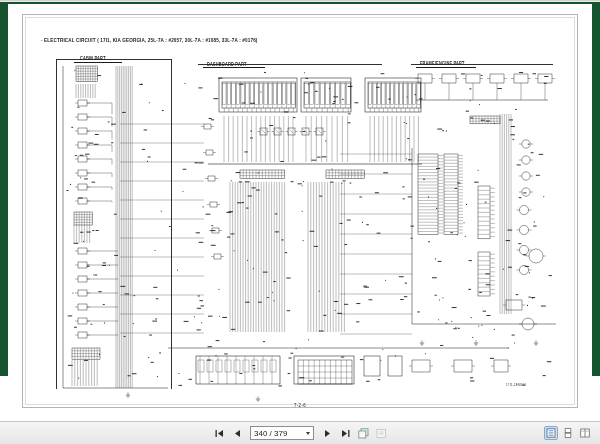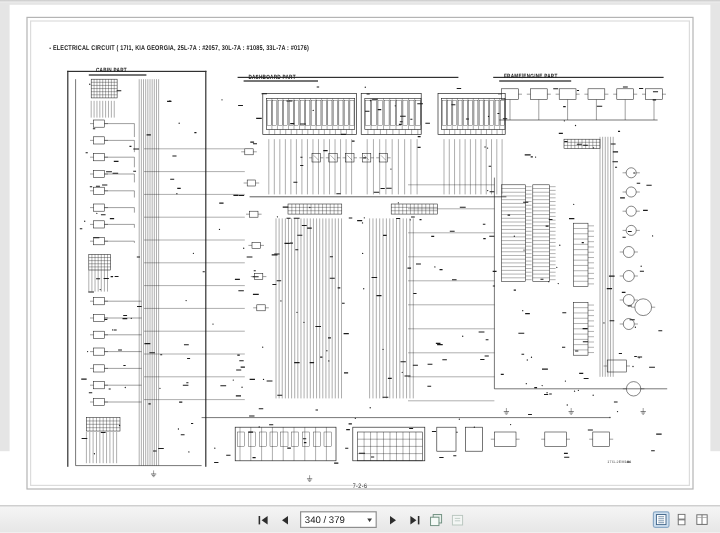--- a/index.html
+++ b/index.html
@@ -8,21 +8,21 @@
     width: 600px; height: 444px;
     overflow: hidden;
     background: #ffffff;
     font-family: "Liberation Sans", sans-serif;
   }
 
   
   #viewer {
     position: relative;
     width: 600px; height: 376px;
-    background: #e5e5e5;
+    background: #14532d;
   }
 
   
   #viewport-top-edge {
     position: absolute; left: 0; top: 0; width: 600px; height: 2px;
     background: linear-gradient(#c9c9c9, #efefef);
   }
 
   
   #doc-page {

